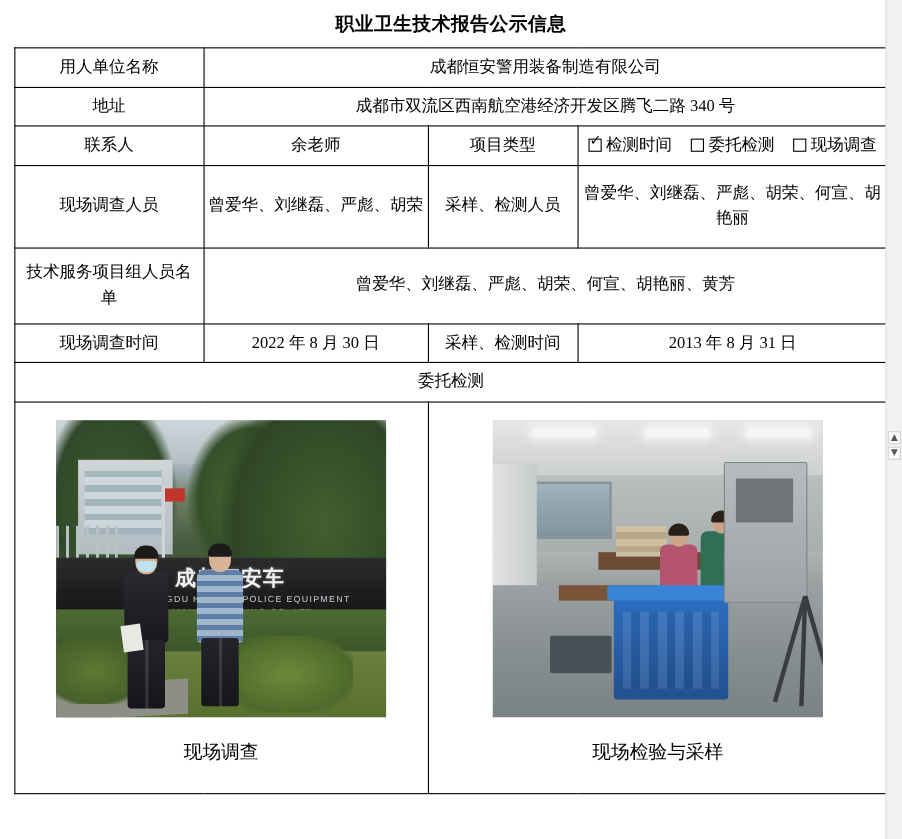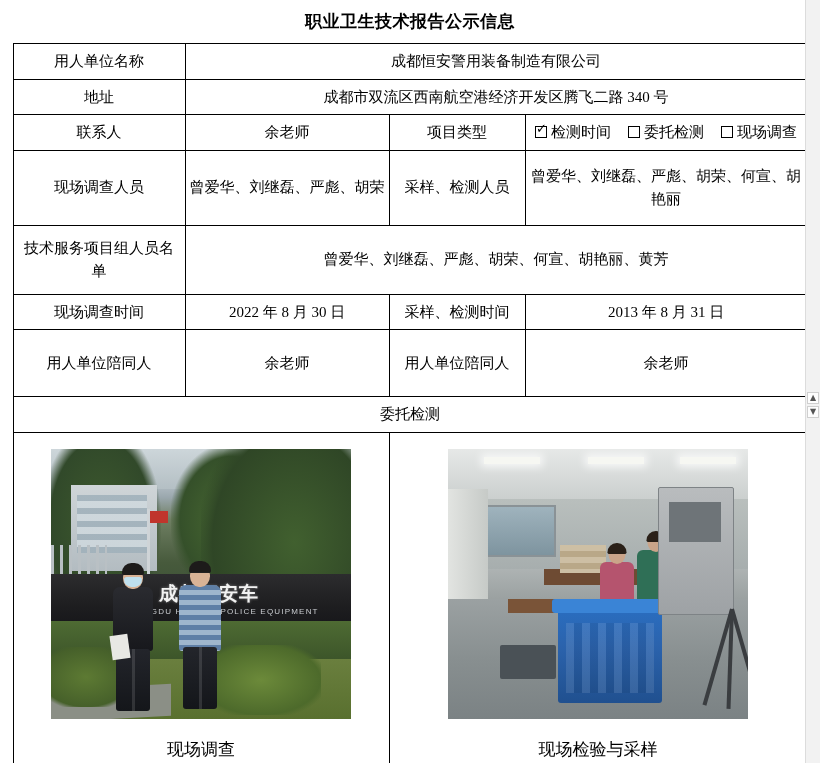--- a/index.html
+++ b/index.html
@@ -234,26 +234,20 @@
         <td class="label-cell" style="height:56px">技术服务项目组人员名单</td>
         <td colspan="3">曾爱华、刘继磊、严彪、胡荣、何宣、胡艳丽、黄芳</td>
       </tr>
       <tr>
         <td class="label-cell">现场调查时间</td>
         <td>2022 年 8 月 30 日</td>
         <td>采样、检测时间</td>
         <td>2013 年 8 月 31 日</td>
       </tr>
       <tr>
-        <td class="label-cell" style="height:54px">用人单位陪同人</td>
-        <td>余老师</td>
-        <td>用人单位陪同人</td>
-        <td>余老师</td>
-      </tr>
-      <tr>
         <td class="media-title" colspan="4">委托检测</td>
       </tr>
       <tr class="imgrow">
         <td colspan="2">
           <div class="img-wrap">
             <div class="photo p1">
               <div class="sky"></div>
               <div class="tree-l"></div>
               <div class="tree-m"></div>
               <div class="tree-r"></div>

